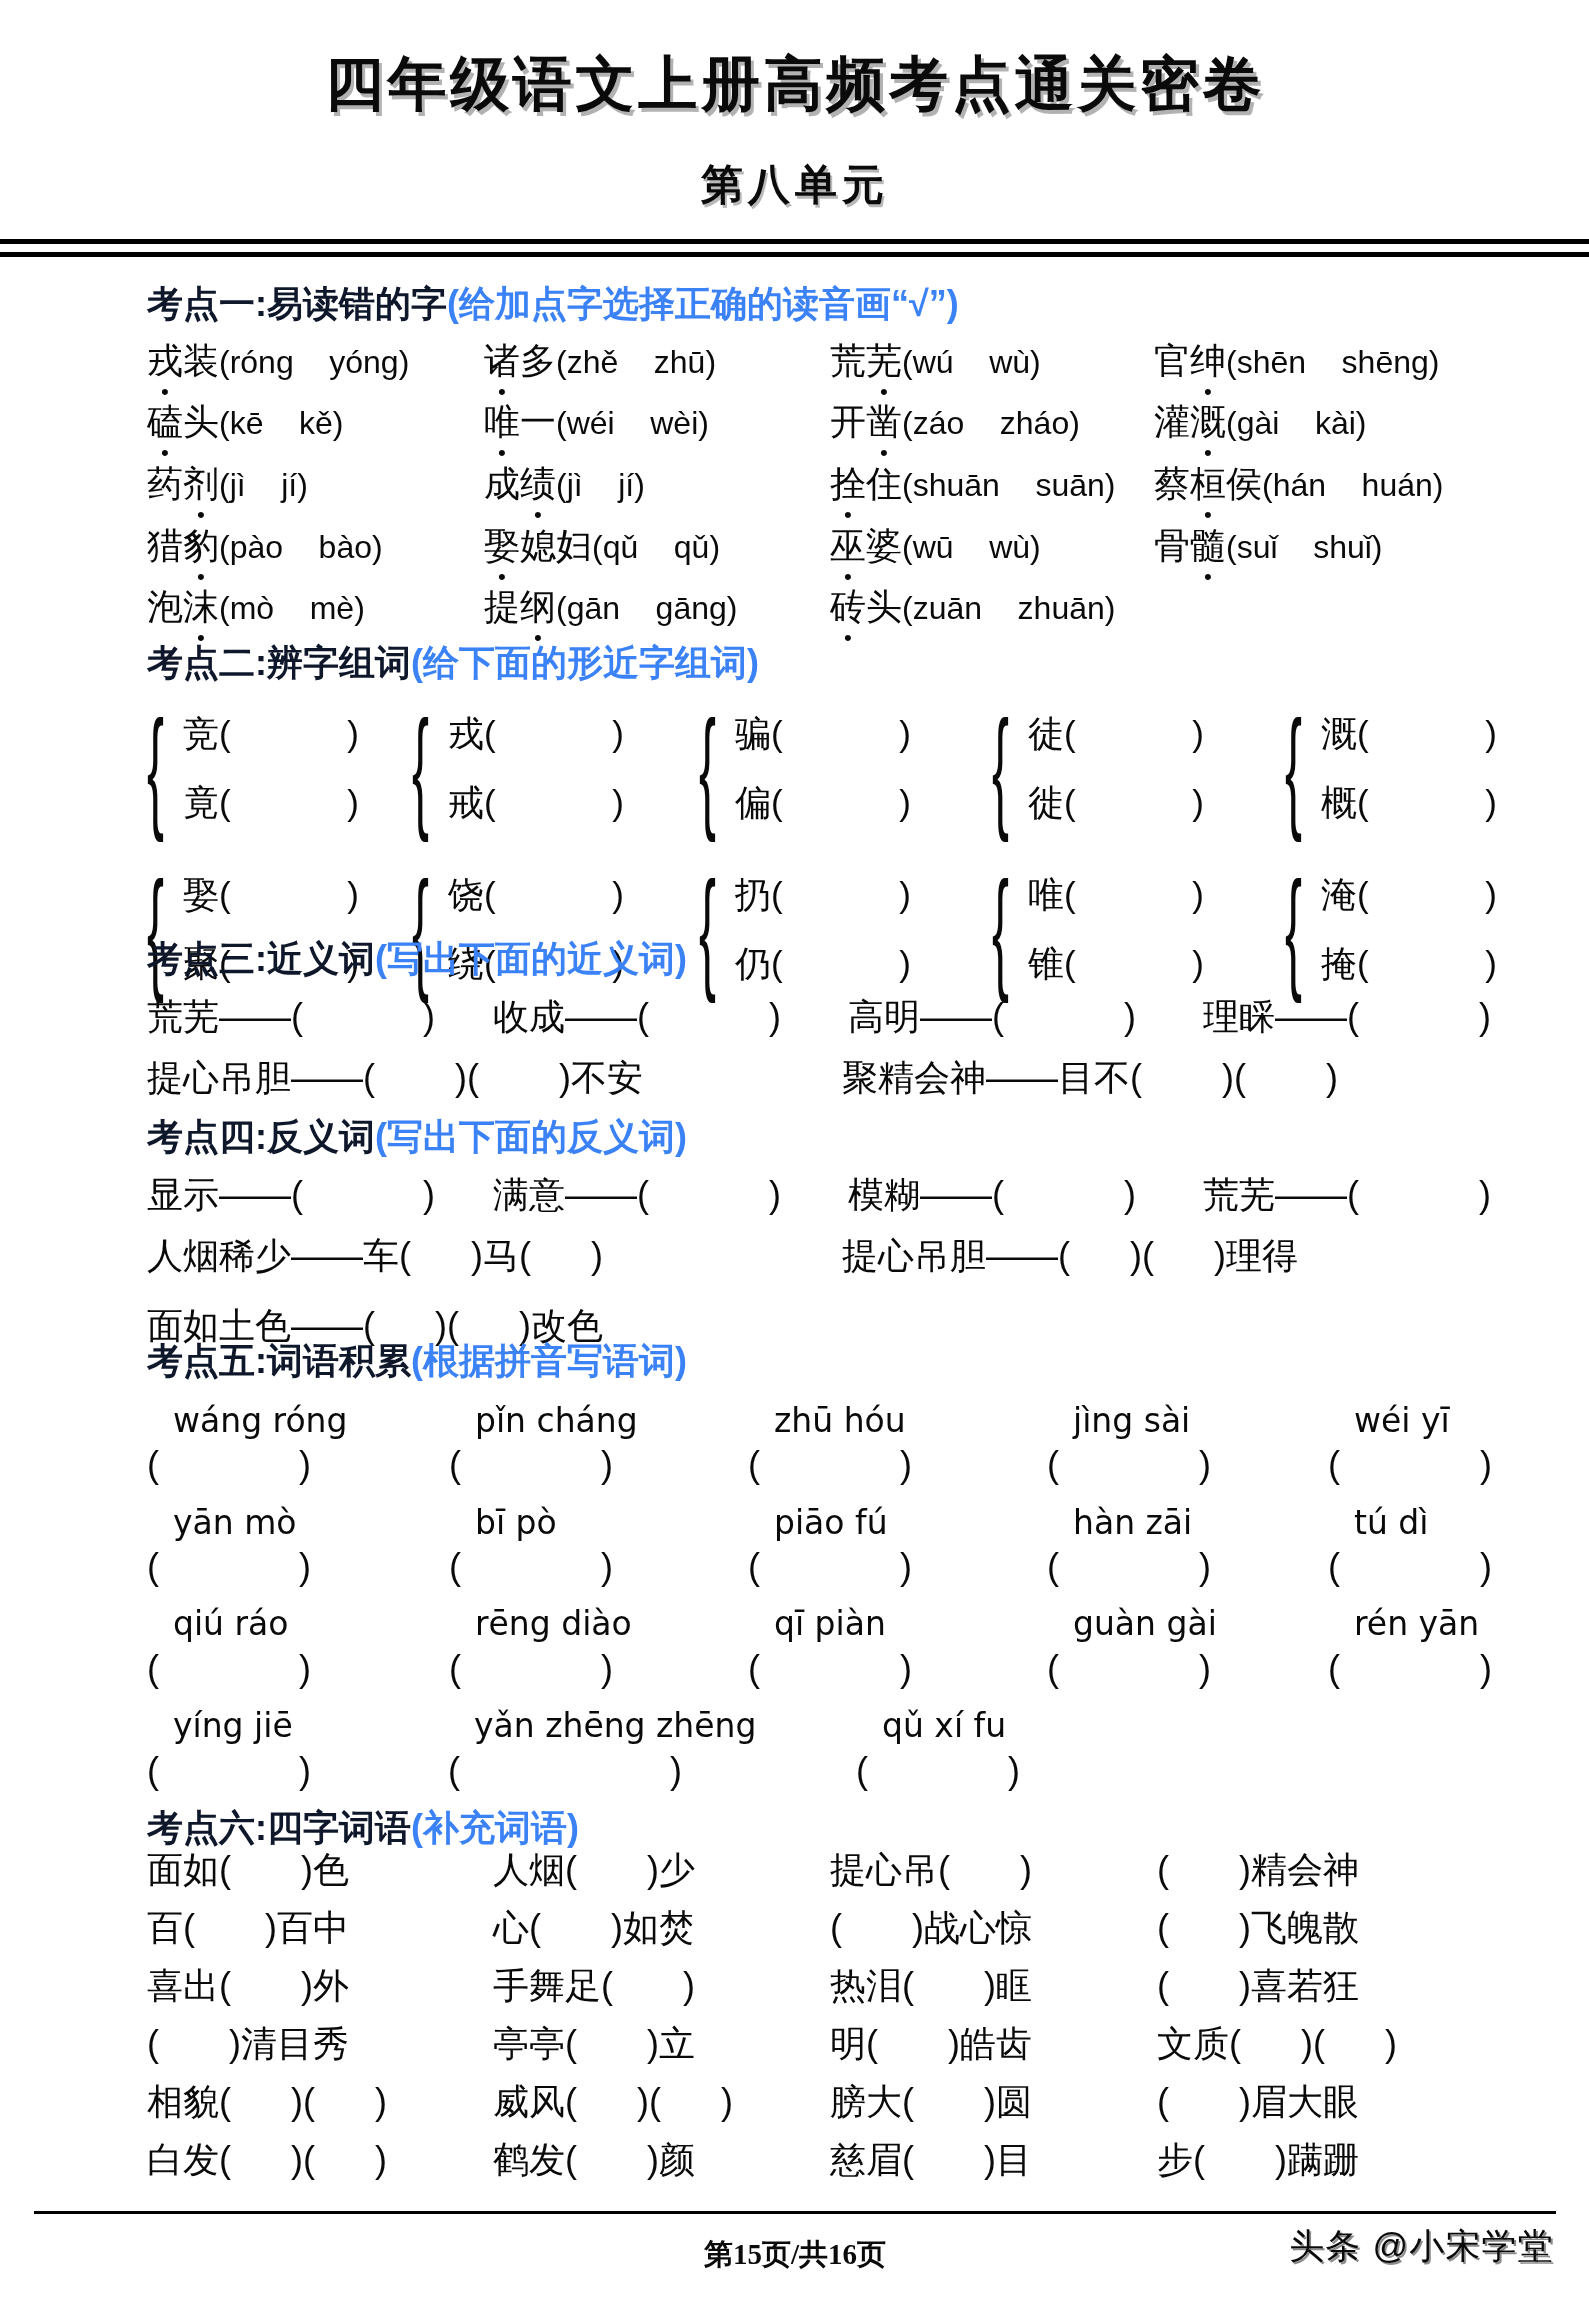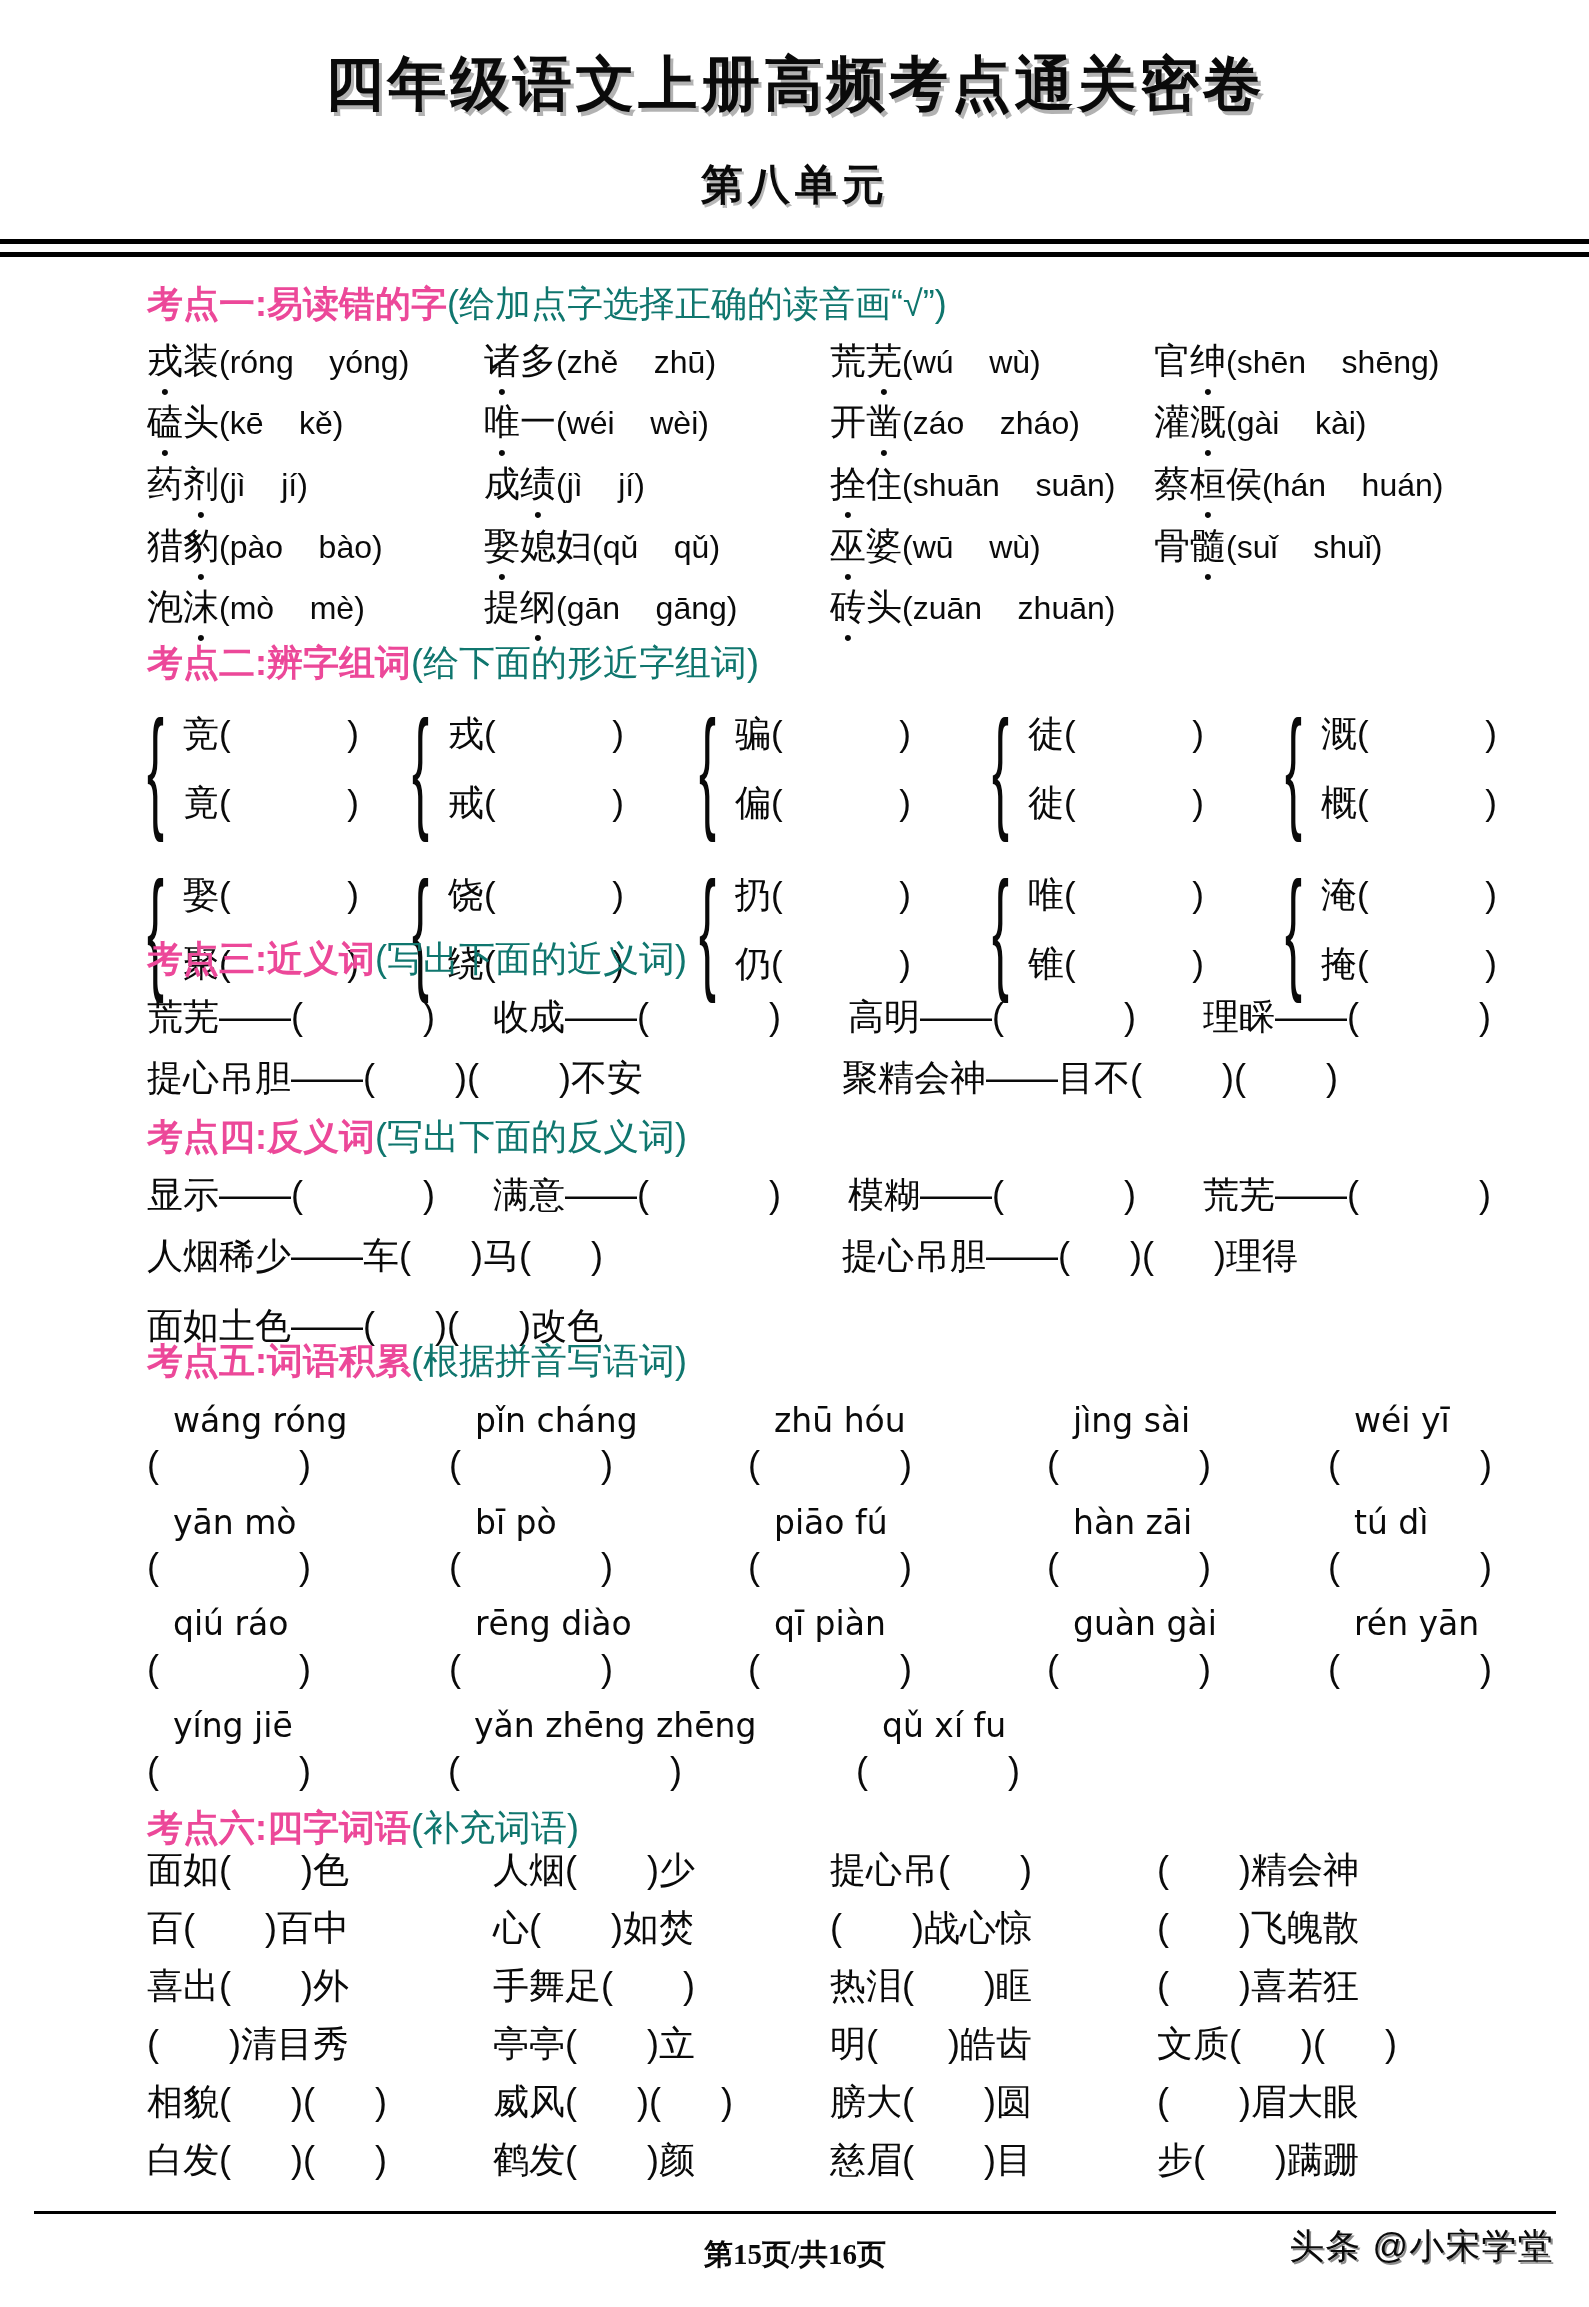--- a/index.html
+++ b/index.html
@@ -19,22 +19,22 @@
     font-size:42px;font-weight:900;letter-spacing:5px;
     text-shadow:1.9px 2.5px 0 rgba(0,0,0,.28);
   }
   .double-rule{
     position:absolute;top:239px;left:0;width:100%;height:8px;
     border-top:5px solid #000;border-bottom:5px solid #000;box-sizing:content-box;
   }
   
   .sec{position:absolute;left:147px;right:34px;}
   .sec-head{font-size:36px;font-weight:900;line-height:44px;white-space:nowrap;}
-  .sec-head .red{color:#ec4899;}
-  .sec-head .blue{color:#0f766e;font-weight:400;text-align:center;}
+  .sec-head .red{color:#0f172a;}
+  .sec-head .blue{color:#3b82f6;font-weight:700;text-align:center;}
   #sec1{top:282px;} #sec2{top:641px;} #sec3{top:937px;}
   #sec4{top:1115px;} #sec5{top:1339px;} #sec6{top:1806px;}
   
   .grid1{margin-top:13.7px;display:grid;grid-template-columns:337px 346px 324px auto;row-gap:18.7px;font-size:36px;line-height:41px;}
   .s1-item{white-space:nowrap;}
   .word .ch{position:relative;display:inline-block;}
   .ch.dotted::after{content:"•";position:absolute;left:50%;top:100%;transform:translate(-50%,-10px);font-size:22.4px;}
   .pinyin{font-size:32px;}
   
   .grid2{margin-top:16px;display:grid;grid-template-columns:265px 287px 293px 293px auto;row-gap:27.4px;}

